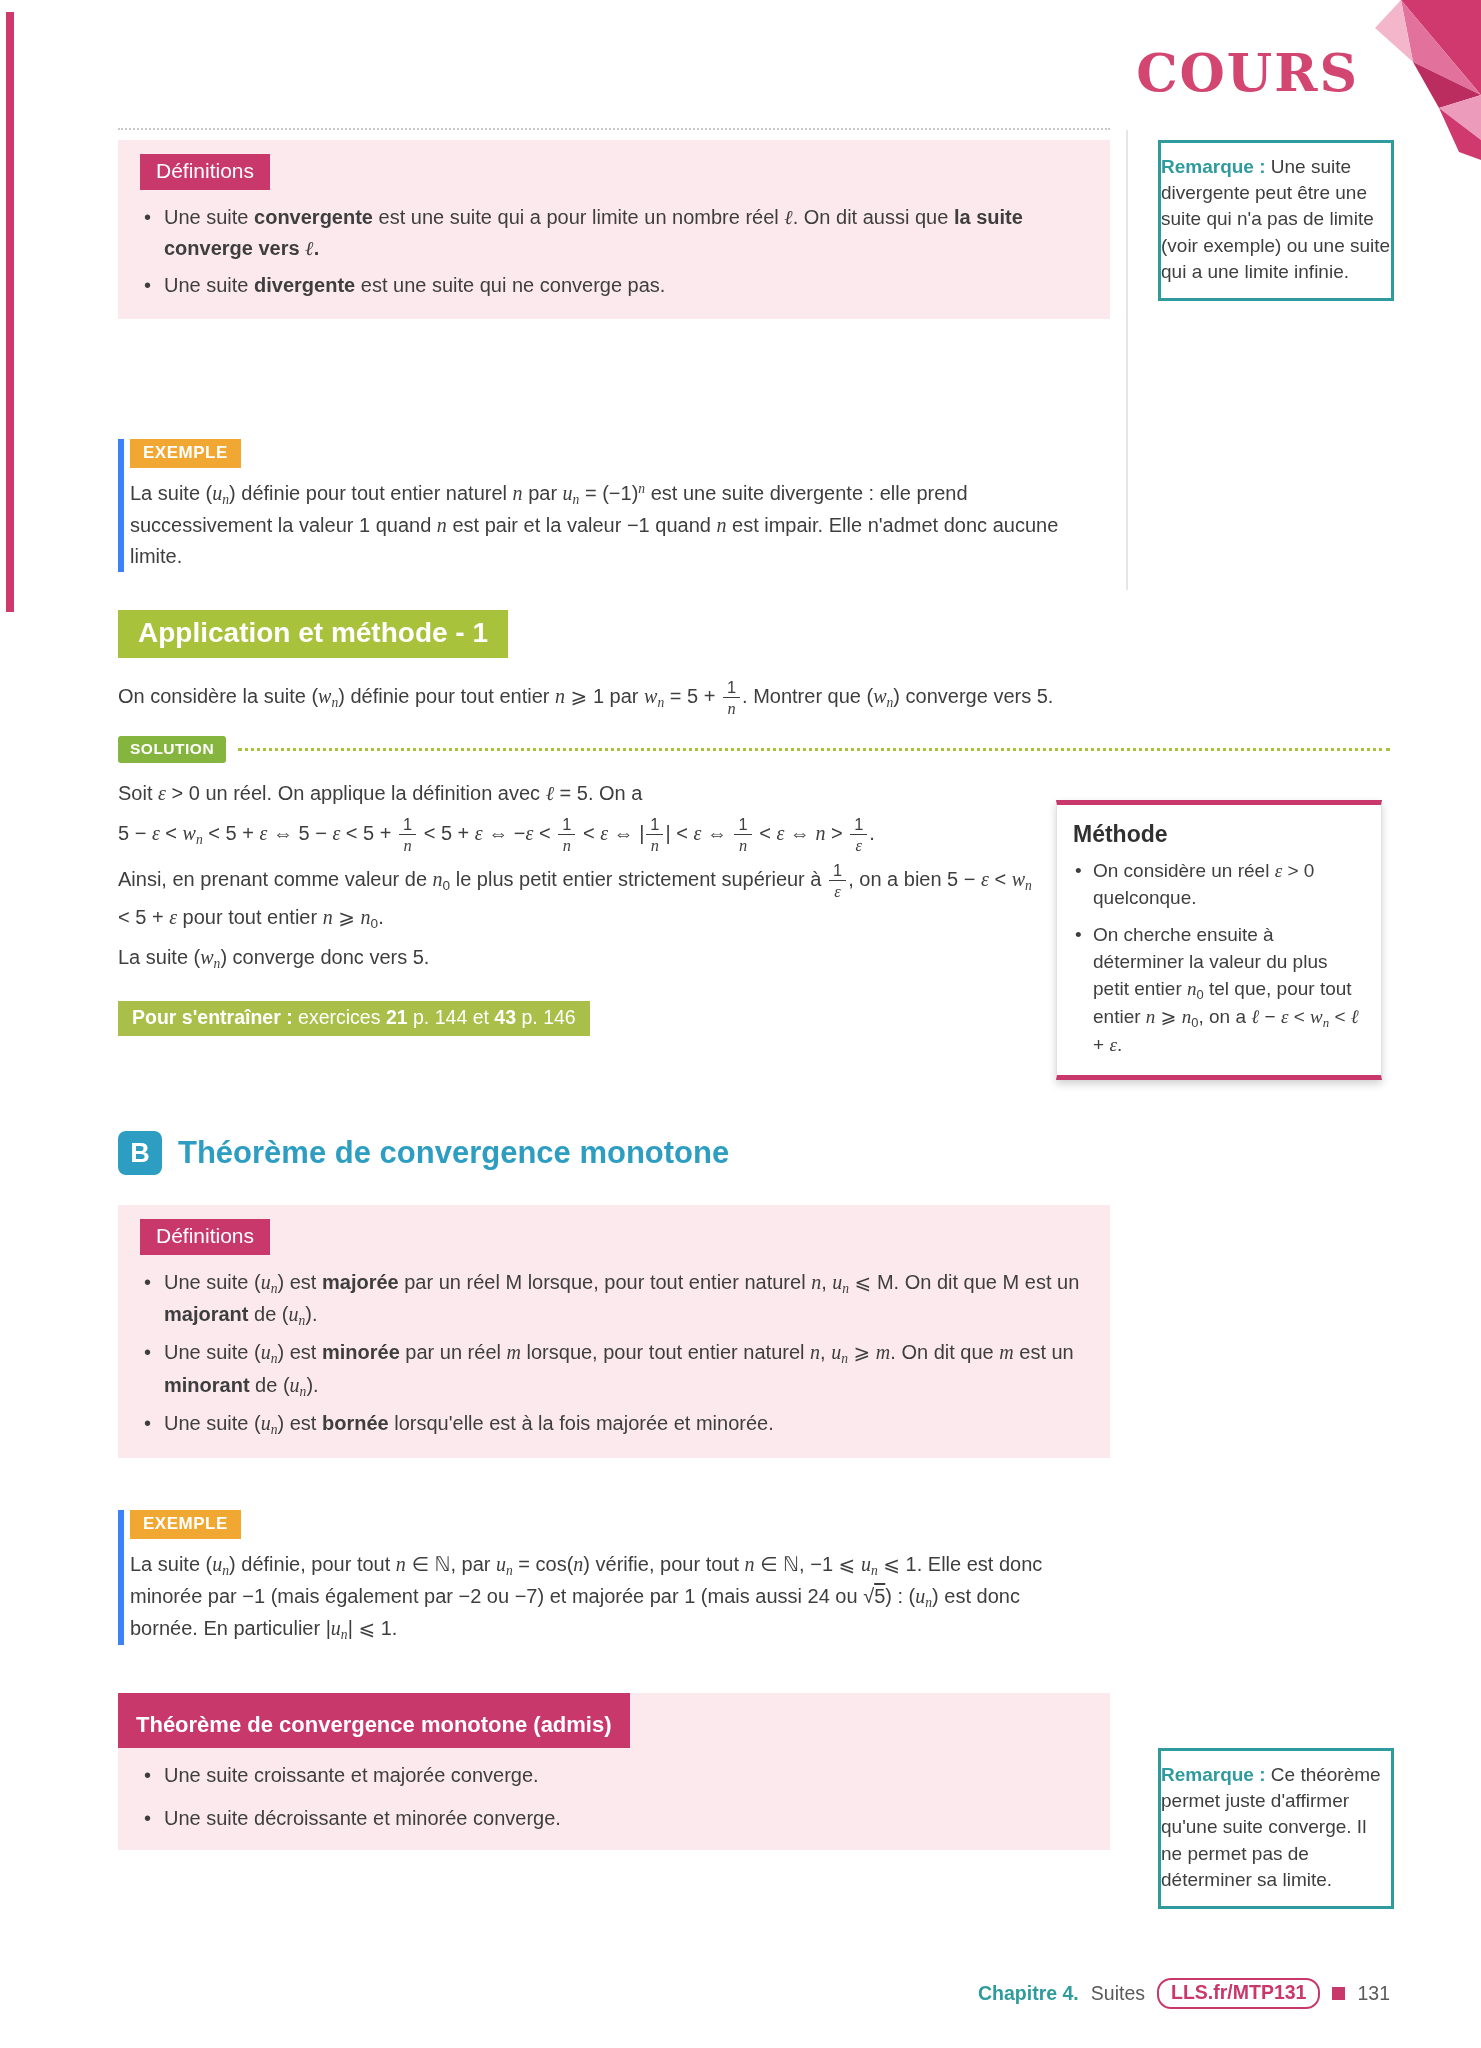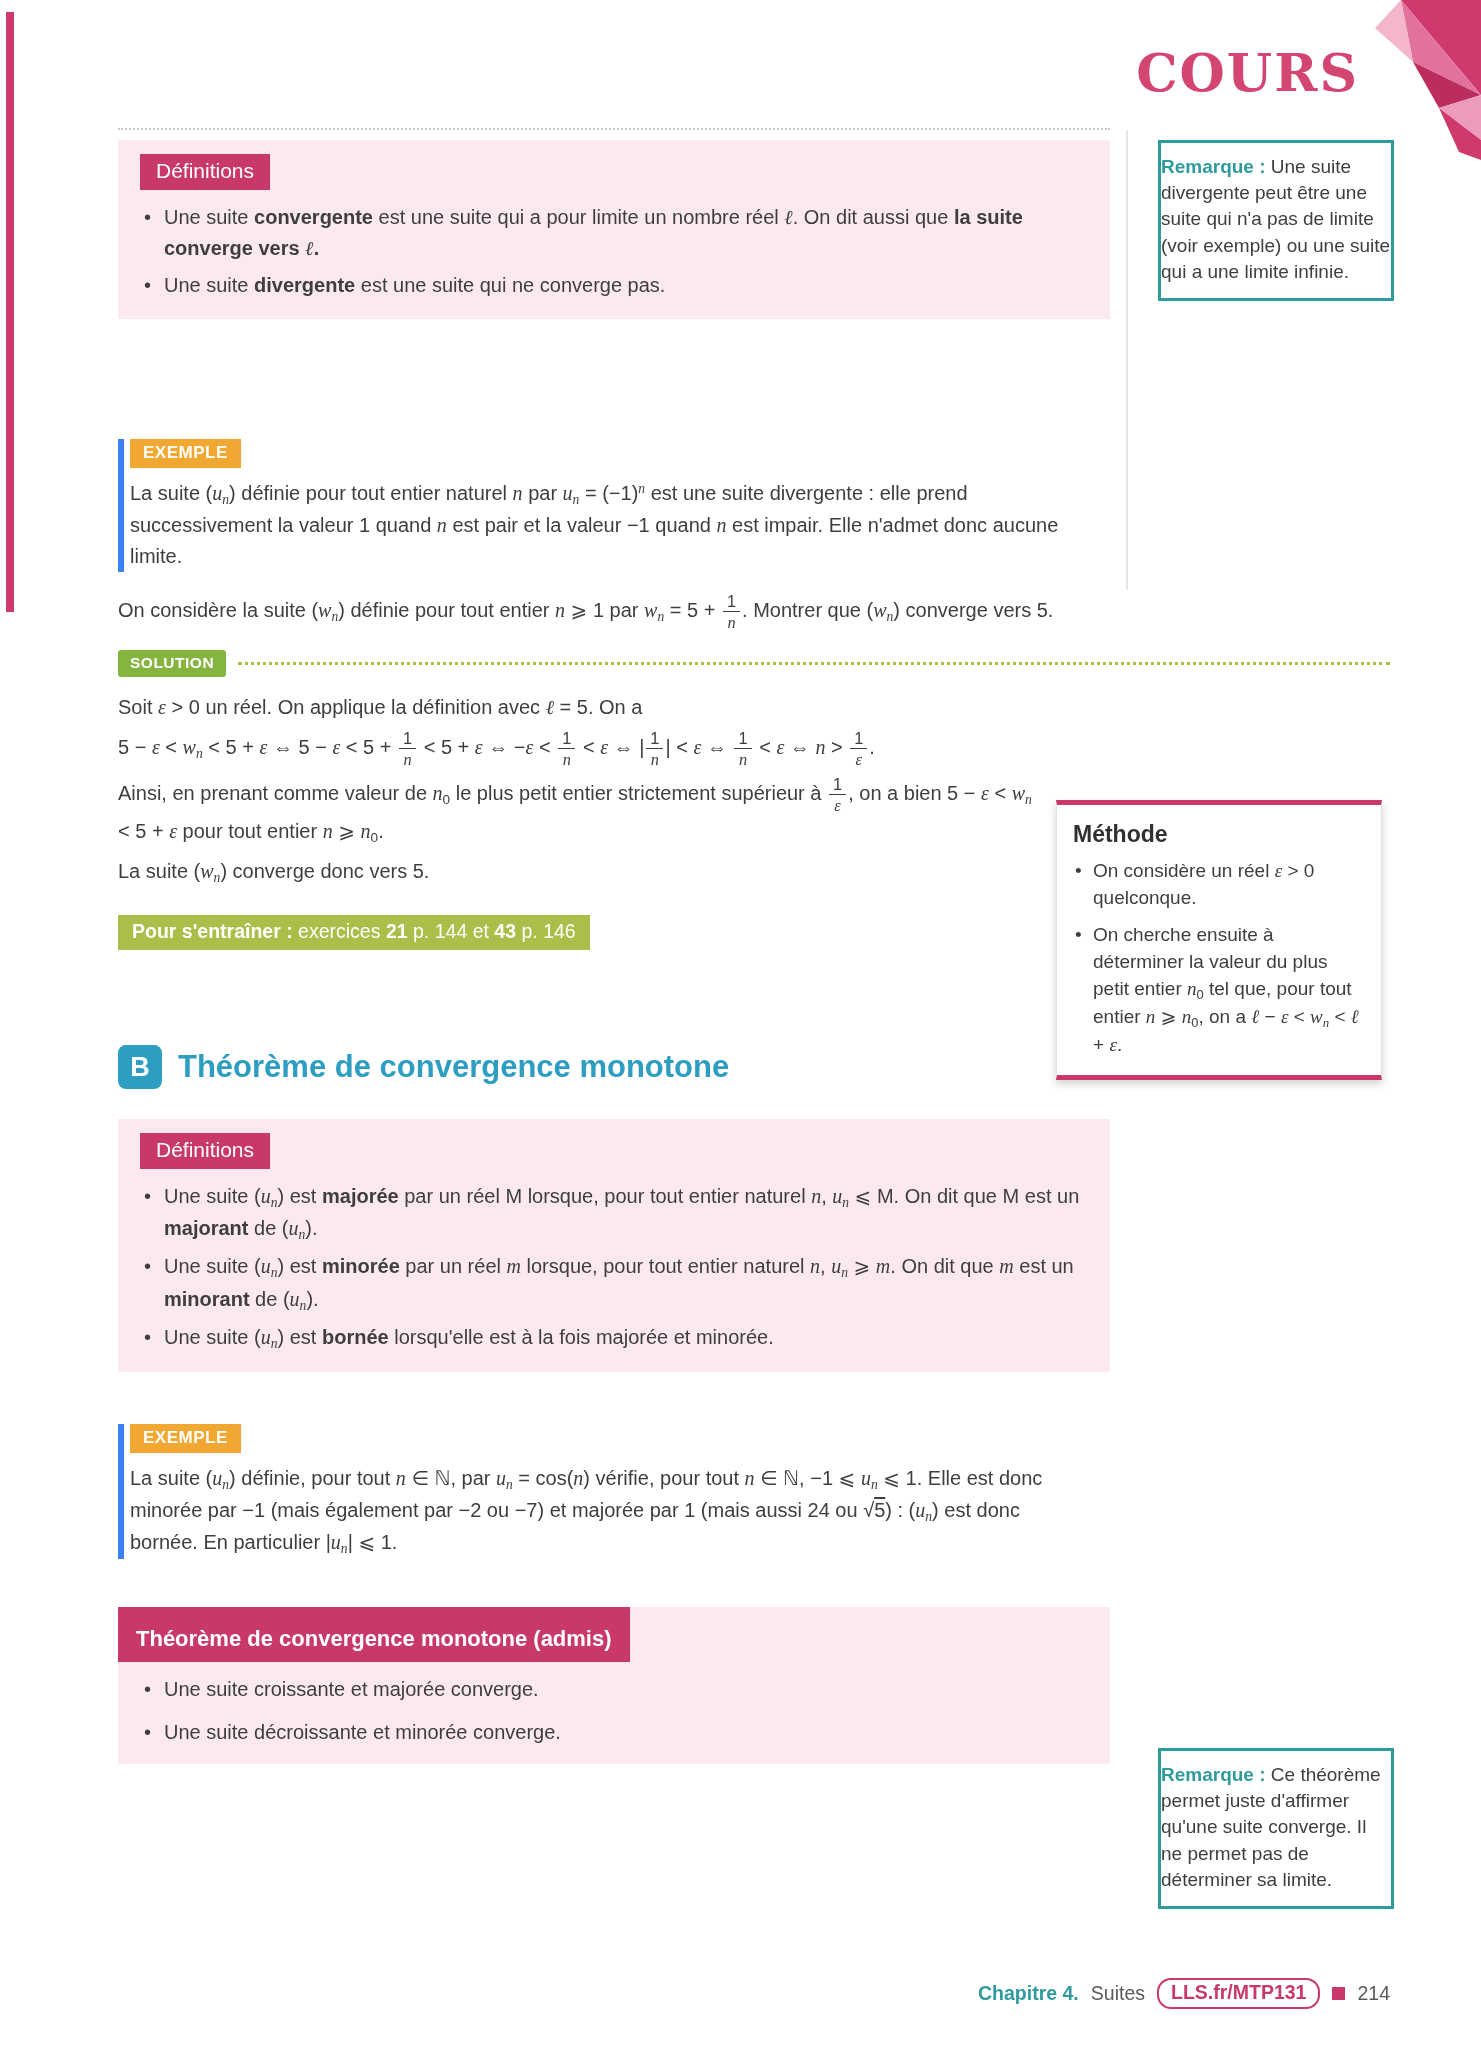--- a/index.html
+++ b/index.html
@@ -112,20 +112,21 @@
       <div class="badge">Définitions</div>
       <div class="bul">Une suite <b>convergente</b> est une suite qui a pour limite un nombre réel <em>ℓ</em>. On dit aussi que <b>la suite converge vers <em>ℓ</em>.</b></div>
       <div class="bul">Une suite <b>divergente</b> est une suite qui ne converge pas.</div>
     </div>
 
     <div class="example">
       <div class="tag">EXEMPLE</div>
       <p>La suite (<em>u<sub>n</sub></em>) définie pour tout entier naturel <em>n</em> par <em>u<sub>n</sub></em> = (−1)<sup><em>n</em></sup> est une suite divergente : elle prend successivement la valeur 1 quand <em>n</em> est pair et la valeur −1 quand <em>n</em> est impair. Elle n'admet donc aucune limite.</p>
     </div>
 
+    <div class="app-header">Application et méthode - 1</div>
 
     <div class="statement">On considère la suite (<em>w<sub>n</sub></em>) définie pour tout entier <em>n</em> ⩾ 1 par <em>w<sub>n</sub></em> = 5 + <span class="frac"><span class="fn">1</span><span class="fd"><em>n</em></span></span>. Montrer que (<em>w<sub>n</sub></em>) converge vers 5.</div>
 
     <div class="solution-row">
       <span class="solution-badge">SOLUTION</span>
       <span class="solution-dots"></span>
     </div>
 
     <div class="soltext">
       <p>Soit <em>ε</em> &gt; 0 un réel. On applique la définition avec <em>ℓ</em> = 5. On a</p>
@@ -170,16 +171,16 @@
   </div>
 
 
   <div class="remark r3"><b class="tl">Remarque :</b> Ce théorème permet juste d'affirmer qu'une suite converge. Il ne permet pas de déterminer sa limite.</div>
 
   <div class="footer">
     <span class="chap-b">Chapitre 4.</span>
     <span class="chap-r">Suites</span>
     <span class="lls-pill">LLS.fr/MTP131</span>
     <span class="fsq"></span>
-    <span class="pnum">214</span>
+    <span class="pnum">131</span>
   </div>
 
 </div>
 
 </body></html>

